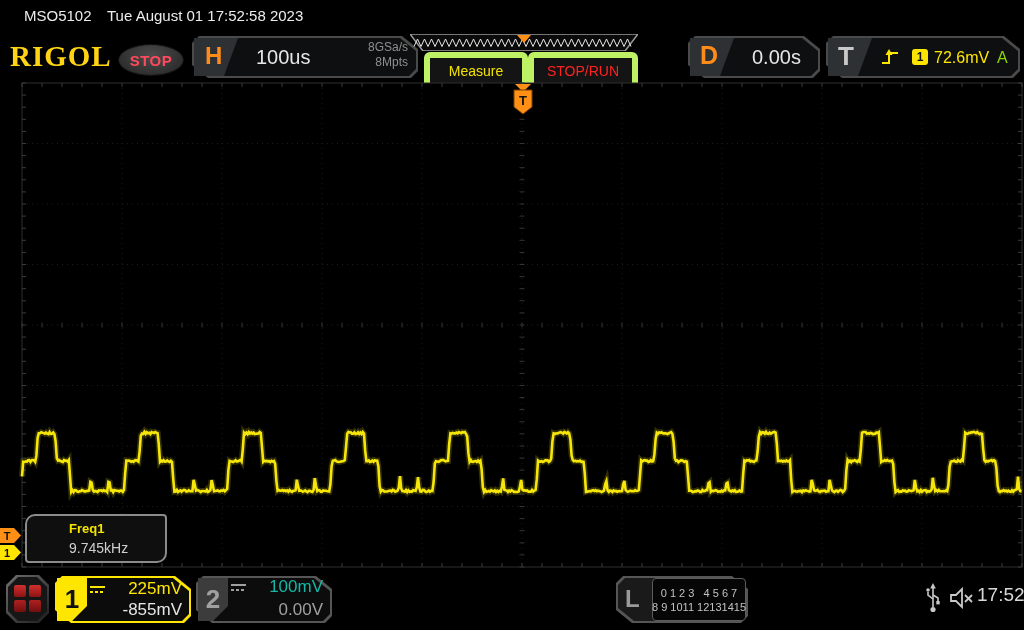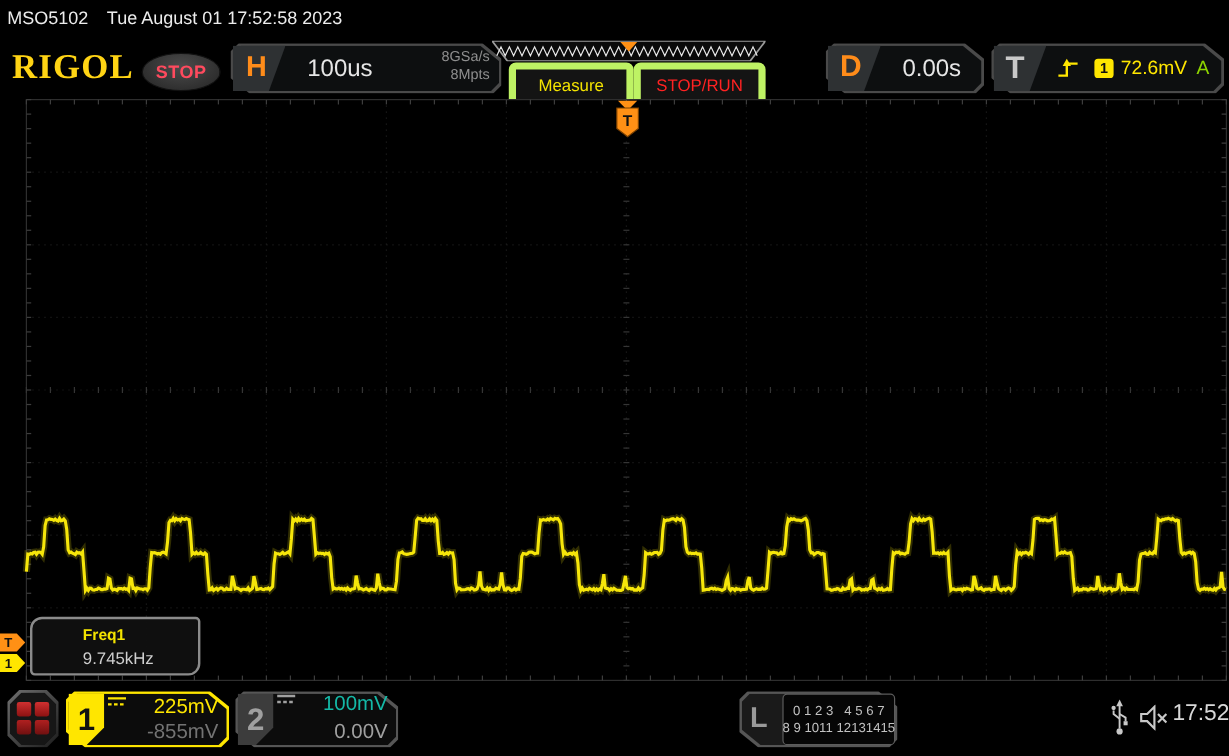--- a/index.html
+++ b/index.html
@@ -1,21 +1,21 @@
 <!DOCTYPE html>
 <html><head>
 <meta charset="utf-8">
 <style>
   html,body{margin:0;padding:0;background:#000;}
   #screen{position:relative;width:1024px;height:630px;background:#000;overflow:hidden;
           font-family:"Liberation Sans",sans-serif;-webkit-font-smoothing:antialiased;}
   .abs{position:absolute;}
   
   #topbar{left:0;top:0;width:1024px;height:30px;color:#ececec;font-size:15px;}
-  #topbar span{position:absolute;top:7px;white-space:pre;}
+  #topbar span{position:absolute;top:7px;white-space:pre;margin-left:18px;}
   
   .chbox .bor{position:absolute;inset:0;clip-path:var(--cp);background:var(--bc);}
   .chbox .inn{position:absolute;inset:2px;clip-path:var(--cp);background:var(--bg,#0d0f10);}
   .hdr-shape{--cp:polygon(7px 0,calc(100% - 16px) 0,100% 13px,100% calc(100% - 7px),calc(100% - 7px) 100%,16px 100%,0 calc(100% - 13px),0 7px);--bc:#4a4a4a;}
   .oct-shape{--cp:polygon(10px 0,calc(100% - 10px) 0,100% 10px,100% calc(100% - 10px),calc(100% - 10px) 100%,10px 100%,0 calc(100% - 10px),0 10px);}
   .tab{position:absolute;left:2px;top:2px;bottom:2px;width:44px;background:#2e3133;
        clip-path:polygon(0 0,100% 0,calc(100% - 14px) 100%,0 100%);}
   
   #logo{left:10px;top:40px;font-family:"Liberation Serif",serif;font-weight:bold;
         font-size:29px;color:#ffd414;letter-spacing:1px;}
@@ -31,21 +31,21 @@
   #freq-box{left:25px;top:514px;width:142px;height:49px;background:rgba(16,16,16,.95);
         border:2px solid #8b8b8b;border-radius:10px 4px 10px 4px;z-index:3;box-sizing:border-box;}
   #freq-box .l1{position:absolute;left:42px;top:5px;color:#f3e300;font-size:13px;font-weight:bold;}
   #freq-box .l2{position:absolute;left:42px;top:24px;color:#cfcfcf;font-size:14px;text-align:center;}
   
   #bottombar{left:0;top:570px;width:1024px;height:60px;background:#000;z-index:2;}
   .chanbox{position:absolute;top:6px;width:136px;height:47px;}
   .badge{position:absolute;left:2px;top:2px;bottom:2px;width:30px;display:flex;align-items:center;
          justify-content:center;font-weight:bold;font-size:26px;
          clip-path:polygon(0 0,100% 0,100% calc(100% - 15px),calc(100% - 15px) 100%,0 100%);}
-  .chval{position:absolute;right:9px;font-size:17px;display:flex;align-items:flex-start;gap:22px;}
+  .chval{position:absolute;right:9px;font-size:17px;display:flex;align-items:center;gap:22px;}
   #digital-rows{position:absolute;left:36px;top:2px;right:2px;bottom:2px;border:1px solid #5c5c5c;
         border-radius:4px;background:#060606;display:flex;flex-direction:column;justify-content:center;
         align-items:center;color:#c2c2c2;font-size:11px;line-height:14px;white-space:pre;}
   #clock{left:977px;top:14px;color:#d8d8d8;font-size:19px;}
   svg{display:block;}
   text{font-family:"Liberation Sans",sans-serif;}
 </style>
 </head>
 <body>
 
@@ -445,21 +445,21 @@
       <div class="bor"></div>
         <div class="inn" style="--bg:#0c0c0c"></div>
       <div class="badge" style="background:#ffe600;color:#111">1</div>
       <div class="chval" style="top:3px;color:#ffe600">
         <svg width="17" height="11" viewBox="0 0 17 11">
           <line x1="1" y1="3" x2="16" y2="3" stroke="#ffe600" stroke-width="2"></line>
           <line x1="1" y1="8" x2="16" y2="8" stroke="#ffe600" stroke-width="2" stroke-dasharray="3 2"></line>
         </svg>
         <span>225mV</span>
       </div>
-      <div class="chval" style="bottom:3px;color:#737373">
+      <div class="chval" style="bottom:3px;color:#e5e5e5">
         <span>-855mV</span>
       </div>
     </div>
 
     <div class="chanbox chbox hdr-shape" style="left:196px;--bc:#565656">
       <div class="bor"></div>
         <div class="inn" style="--bg:#0c0c0c"></div>
       <div class="badge" style="background:#3c3c3c;color:#a0a0a0">2</div>
       <div class="chval" style="top:1px;color:#14b8a6">
         <svg width="17" height="11" viewBox="0 0 17 11">

